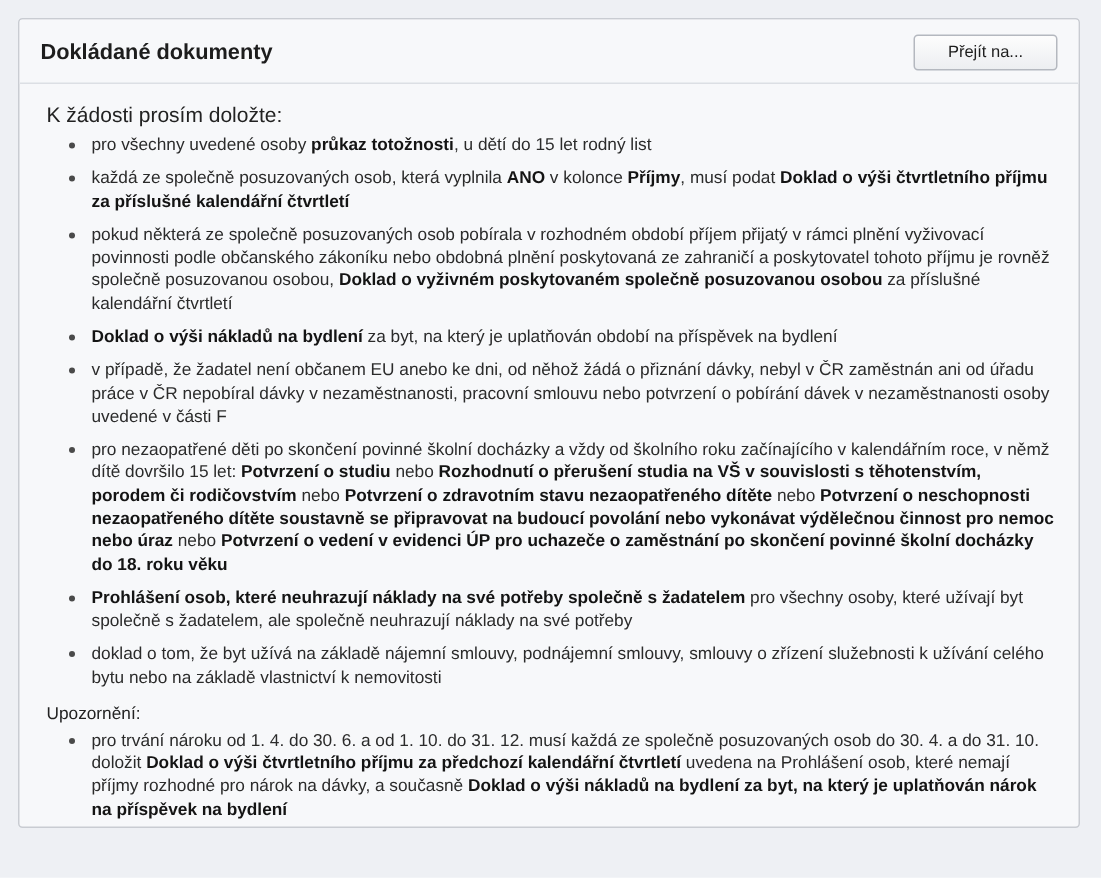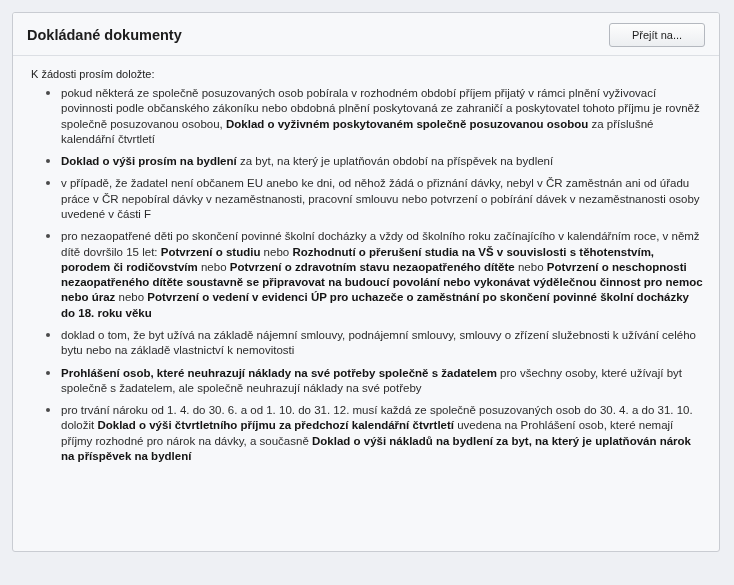--- a/index.html
+++ b/index.html
@@ -50,21 +50,21 @@
     border: 1px solid #b4b8bf;
     border-radius: 3px;
     text-align: center;
     cursor: pointer;
   }
   .panel-body {
     padding: 12px 16px 10px 16px;
   }
   .intro {
     margin: 0 0 6px 2px;
-    font-size: 11px;
+    font-size: 14px;
     color: #222222;
   }
   ul.doclist {
     margin: 0 0 6px 0;
     padding-left: 30px;
     list-style: none;
   }
   ul.doclist > li {
     position: relative;
     margin: 0 0 7px 0;
@@ -100,24 +100,27 @@
 <body>
 
 <div class="panel">
   <div class="panel-header">
     <div class="panel-title">Dokládané dokumenty</div>
     <button class="goto-button">Přejít na...</button>
   </div>
   <div class="panel-body">
     <p class="intro">K žádosti prosím doložte:</p>
     <ul class="doclist" id="items-list">
+        <li><span>pro všechny uvedené osoby </span><span class="b">průkaz totožnosti</span><span>, u dětí do 15 let rodný list</span></li>
+        <li><span>každá ze společně posuzovaných osob, která vyplnila </span><span class="b">ANO</span><span> v kolonce </span><span class="b">Příjmy</span><span>, musí podat </span><span class="b">Doklad o výši čtvrtletního příjmu za příslušné kalendářní čtvrtletí</span></li>
         <li><span>pokud některá ze společně posuzovaných osob pobírala v rozhodném období příjem přijatý v rámci plnění vyživovací povinnosti podle občanského zákoníku nebo obdobná plnění poskytovaná ze zahraničí a poskytovatel tohoto příjmu je rovněž společně posuzovanou osobou, </span><span class="b">Doklad o vyživném poskytovaném společně posuzovanou osobou</span><span> za příslušné kalendářní čtvrtletí</span></li>
-        <li><span class="b">Doklad o výši prosím na bydlení</span><span> za byt, na který je uplatňován období na příspěvek na bydlení</span></li>
+        <li><span class="b">Doklad o výši nákladů na bydlení</span><span> za byt, na který je uplatňován období na příspěvek na bydlení</span></li>
         <li><span>v případě, že žadatel není občanem EU anebo ke dni, od něhož žádá o přiznání dávky, nebyl v ČR zaměstnán ani od úřadu práce v ČR nepobíral dávky v nezaměstnanosti, pracovní smlouvu nebo potvrzení o pobírání dávek v nezaměstnanosti osoby uvedené v části F</span></li>
         <li><span>pro nezaopatřené děti po skončení povinné školní docházky a vždy od školního roku začínajícího v kalendářním roce, v němž dítě dovršilo 15 let: </span><span class="b">Potvrzení o studiu</span><span> nebo </span><span class="b">Rozhodnutí o přerušení studia na VŠ v souvislosti s těhotenstvím, porodem či rodičovstvím</span><span> nebo </span><span class="b">Potvrzení o zdravotním stavu nezaopatřeného dítěte</span><span> nebo </span><span class="b">Potvrzení o neschopnosti nezaopatřeného dítěte soustavně se připravovat na budoucí povolání nebo vykonávat výdělečnou činnost pro nemoc nebo úraz</span><span> nebo </span><span class="b">Potvrzení o vedení v evidenci ÚP pro uchazeče o zaměstnání po skončení povinné školní docházky do 18. roku věku</span></li>
+        <li><span class="b">Prohlášení osob, které neuhrazují náklady na své potřeby společně s žadatelem</span><span> pro všechny osoby, které užívají byt společně s žadatelem, ale společně neuhrazují náklady na své potřeby</span></li>
         <li><span>doklad o tom, že byt užívá na základě nájemní smlouvy, podnájemní smlouvy, smlouvy o zřízení služebnosti k užívání celého bytu nebo na základě vlastnictví k nemovitosti</span></li>
-        <li><span class="b">Prohlášení osob, které neuhrazují náklady na své potřeby společně s žadatelem</span><span> pro všechny osoby, které užívají byt společně s žadatelem, ale společně neuhrazují náklady na své potřeby</span></li>
       </ul>
+    <p class="section-label">Upozornění:</p>
     <ul class="doclist notice-list" id="notices-list">
         <li><span>pro trvání nároku od 1. 4. do 30. 6. a od 1. 10. do 31. 12. musí každá ze společně posuzovaných osob do 30. 4. a do 31. 10. doložit </span><span class="b">Doklad o výši čtvrtletního příjmu za předchozí kalendářní čtvrtletí</span><span> uvedena na Prohlášení osob, které nemají příjmy rozhodné pro nárok na dávky, a současně </span><span class="b">Doklad o výši nákladů na bydlení za byt, na který je uplatňován nárok na příspěvek na bydlení</span></li>
       </ul>
   </div>
 </div>
 
 </body></html>

